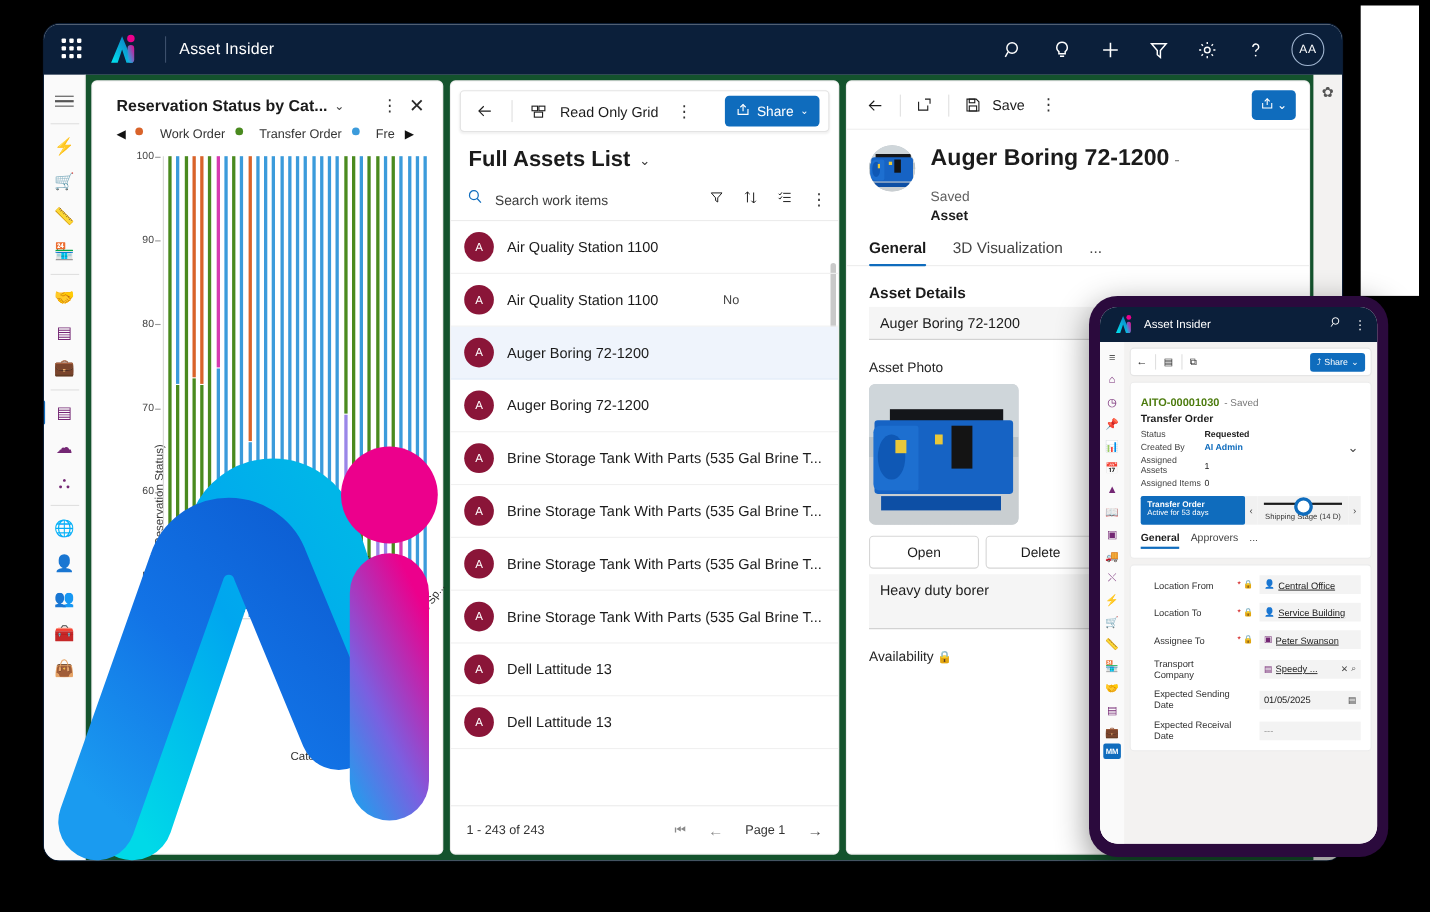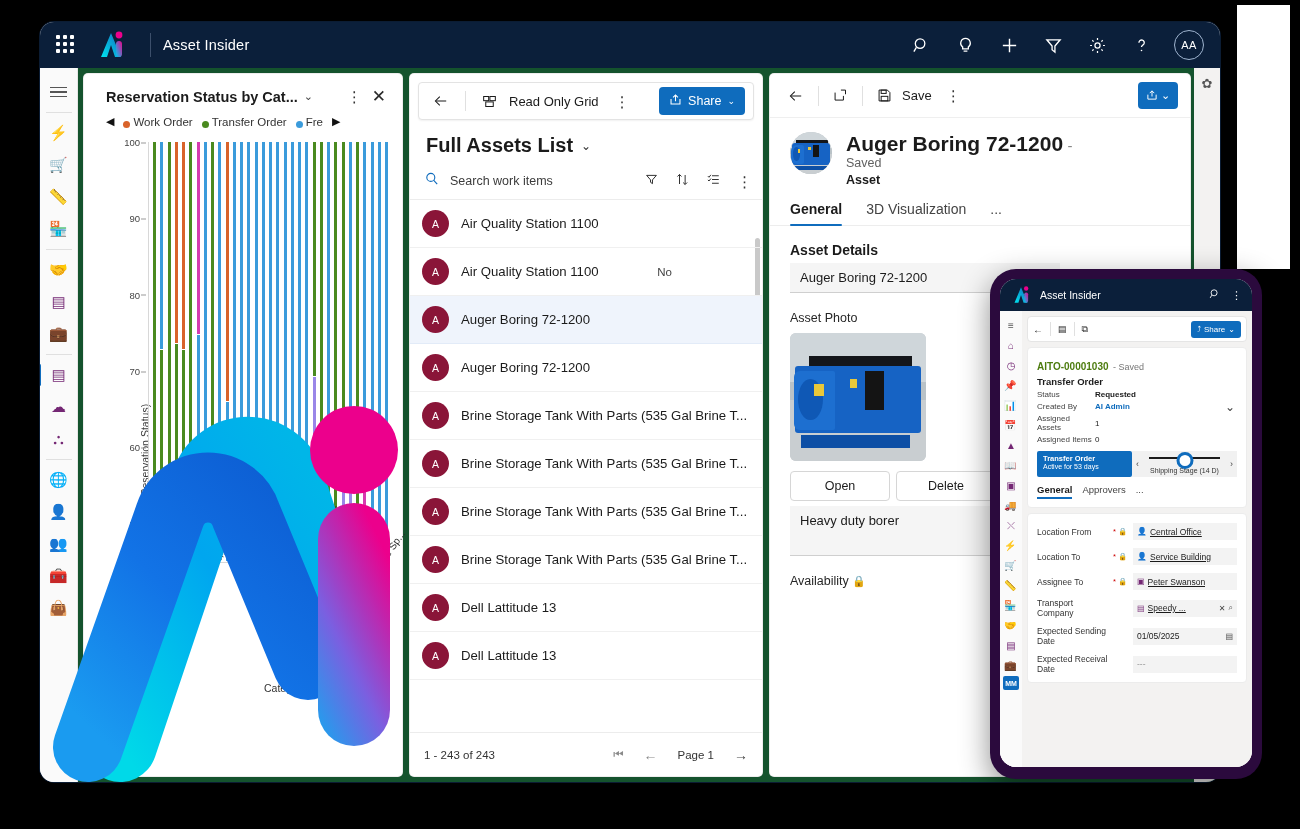--- a/index.html
+++ b/index.html
@@ -67,21 +67,21 @@
     flex:0 0 318px;
   }
   .chart-head { display:flex; align-items:center; padding:12px 12px 4px 22px; }
   .chart-title { font-size:14.5px; font-weight:600; color:#1b1b1b; white-space:nowrap; }
   .chev { margin-left:6px; color:#444; font-size:11px; }
   .chart-head .sp { margin-left:auto; }
   .dots-v { color:#333; font-size:15px; letter-spacing:0; padding:0 10px; line-height:1;}
   .xbtn { color:#2a2a2a; font-size:17px; padding-right:4px; }
   .legend { display:flex; align-items:center; gap:9px; padding:4px 10px 2px 22px; font-size:11.5px; color:#333; }
   .legend .arrow { font-size:11px; color:#111; }
-  .lg { display:flex; align-items:flex-end; gap:3px; white-space:nowrap; }
+  .lg { display:flex; align-items:flex-start; gap:15px; white-space:nowrap; }
   .dot { width:7px;height:7px;border-radius:50%; display:inline-block;}
   .plot-wrap { flex:1; position:relative; padding: 14px 6px 0 4px; }
   .plot { position:absolute; left:0; right:6px; top:12px; bottom:0; }
   .ylab {
     position:absolute; left: 6px; top: 50%; transform: translateY(-50%) rotate(-90deg);
     transform-origin:center; font-size:10.5px; color:#3a3a3a; white-space:nowrap;
   }
   .yticks { position:absolute; left:28px; top:0; width:34px; height:420px; }
   .ytick { position:absolute; right:6px; font-size:9.5px; color:#444; transform:translateY(-50%); }
   .ytick i { position:absolute; right:-6px; top:50%; width:5px;height:1px;background:#999;}
@@ -152,21 +152,21 @@
   .form-panel {
     flex:1; background:#fff; margin:6px 4px 6px 4px; border-radius:4px;
     display:flex; flex-direction:column; box-shadow:0 0 0 1px #ededed; min-width:0;
   }
   .form-cmd { display:flex; align-items:center; height:44px; padding:0 12px; gap:4px; border-bottom:1px solid #efefef;}
   .sq-share { margin-left:auto; background:#0f6cbd; color:#fff; width:40px;height:27px;border-radius:4px;
     display:flex;align-items:center;justify-content:center;gap:3px;font-size:11px;}
   .rec-head { display:flex; align-items:flex-start; gap:14px; padding:14px 16px 0 20px;}
   .rec-photo { width:42px;height:42px;border-radius:50%; overflow:hidden; flex:0 0 42px; background:#b9c0c6;}
   .rec-title { font-size:21px; font-weight:600; color:#1b1b1b; }
-  .rec-sub { font-size:12.5px; color:#616161; margin-top:0;}
+  .rec-sub { font-size:12.5px; color:#616161; margin-top:16px;}
   .rec-type { font-size:12.5px; color:#1b1b1b; font-weight:600; margin-top:3px;}
   .tabs { display:flex; gap:24px; padding:14px 20px 0 20px; border-bottom:1px solid #ededed;}
   .tab { font-size:14px; color:#444; padding-bottom:8px; position:relative;}
   .tab.active { color:#1b1b1b; font-weight:600; }
   .tab.active::after{content:"";position:absolute;left:0;right:0;bottom:-1px;height:2.5px;background:#0f6cbd;border-radius:2px;}
   .sect { padding: 16px 20px 0 20px; }
   .sect-title { font-size:14px; font-weight:600; color:#1b1b1b; }
   .fld-label { font-size:12.5px; color:#262626; margin-top:18px; }
   .req { color:#c00; }
   .fld-input {
@@ -224,21 +224,21 @@
   .ph-stage .nav{width:11px;display:flex;align-items:center;justify-content:center;font-size:9px;color:#444;background:#f1f1f1;}
   .ph-stage .next{flex:1;background:#f1f1f1;display:flex;align-items:flex-end;justify-content:center;position:relative;min-width:0;}
   .ph-stage .next span{font-size:7px;color:#333;padding-bottom:3px;white-space:nowrap;}
   .ph-stage .next::before{content:"";position:absolute;left:6px;right:6px;top:6px;height:2px;background:#1b1b1b;}
   .ph-stage .next::after{content:"";position:absolute;left:50%;top:1px;transform:translateX(-50%);width:11px;height:11px;border-radius:50%;background:#fff;border:3px solid #0f6cbd;}
   .ph-tabs{display:flex;gap:10px;align-items:center;margin-top:7px;}
   .ph-tab{font-size:9.5px;color:#444;padding-bottom:4px;position:relative;}
   .ph-tab.active{font-weight:700;color:#1b1b1b;}
   .ph-tab.active::after{content:"";position:absolute;left:0;right:0;bottom:0;height:2px;background:#0f6cbd;}
   .ph-frow{display:flex;align-items:center;font-size:8.5px;color:#333;margin-bottom:8px;gap:4px;}
-  .ph-frow .lbl{width:72px;color:#333;}
+  .ph-frow .lbl{width:72px;color:#333;margin-left:12px;}
   .ph-frow .mk{width:16px;color:#c00;font-size:7.5px;display:flex;gap:2px;align-items:center;}
   .ph-frow .val{flex:1;background:#f3f3f3;height:17px;display:flex;align-items:center;padding:0 4px;gap:3px;min-width:0;}
   .ph-frow .val u{color:#1b1b1b;text-decoration:underline;font-size:8.5px;white-space:nowrap;overflow:hidden;text-overflow:ellipsis;}
   .ph-frow .val .plain{color:#1b1b1b;font-size:8.5px;}
   .ph-frow .val .muted{color:#999;font-size:8.5px;}
   .pi{color:#742774;font-size:8px;}
 
   
   .bigmark { position:absolute; left:20px; top:395px; width:420px; height:420px; }
 </style>

